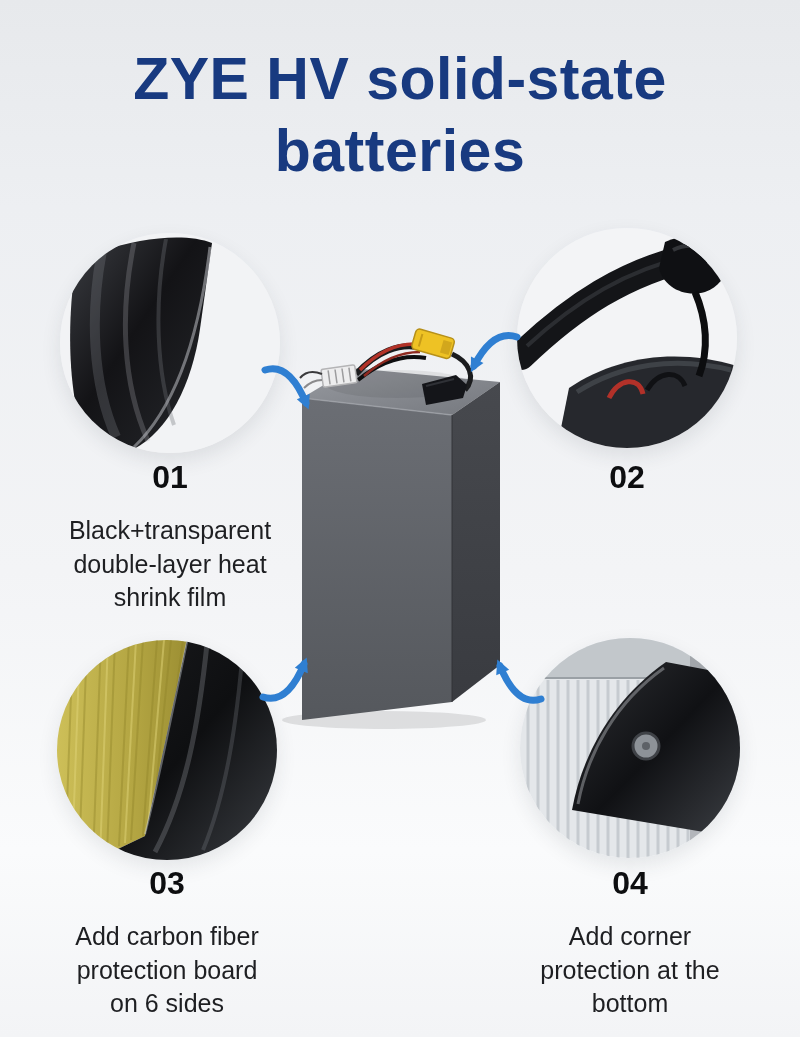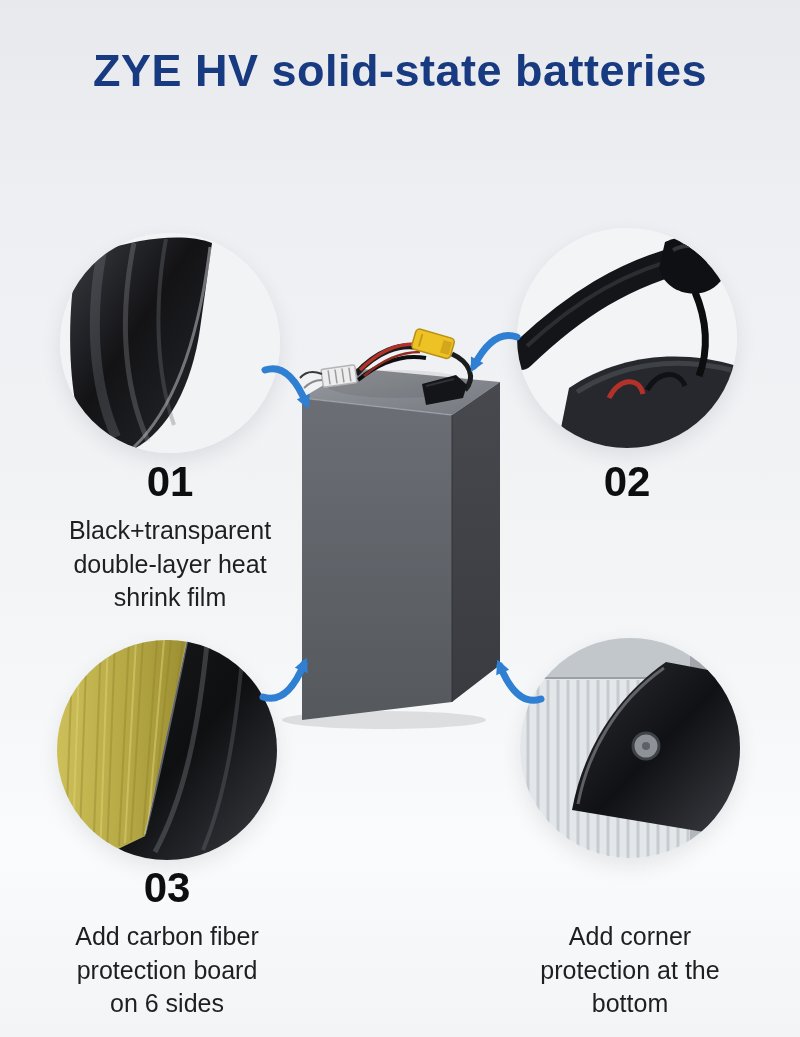--- a/index.html
+++ b/index.html
@@ -12,21 +12,21 @@
     margin:0 auto;
     overflow:hidden;
     background:linear-gradient(180deg,#e7e9ec 0%, #edeff2 20%, #f3f4f6 55%, #fafbfc 82%, #f3f4f6 100%);
   }
 
   .title {
     position:absolute; top:44px; left:0; width:100%;
     text-align:center;
     color:#183a80;
     font-weight:bold;
-    font-size:45px;
+    font-size:59px;
     line-height:1.22;
     letter-spacing:0.5px;
     z-index:4;
   }
   .title-line { display:block; }
 
   .circle {
     position:absolute;
     width:220px; height:220px;
     border-radius:50%;
@@ -45,21 +45,21 @@
   .arrow { position:absolute; z-index:3; }
   .a1 { left:258px; top:361px; }
   .a2 { left:462px; top:328px; }
   .a3 { left:256px; top:650px; }
   .a4 { left:488px; top:652px; }
 
   .step-number {
     position:absolute;
     width:220px;
     text-align:center;
-    font-size:42px;
+    font-size:32px;
     font-weight:bold;
     color:#0d0e10;
     line-height:1;
     z-index:4;
   }
   .n1 { left:60px;  top:461px; }
   .n2 { left:517px; top:461px; }
   .n3 { left:57px;  top:867px; }
   .n4 { left:520px; top:867px; }
 
@@ -274,18 +274,19 @@
         <marker id="ah4" markerWidth="16" markerHeight="16" refX="8" refY="8" orient="auto" markerUnits="userSpaceOnUse">
           <path d="M1,1 L15,8 L1,15 Z" fill="#2f7fd2"></path>
         </marker>
       </defs>
     <path d="M53,47 Q29,55 12,14" fill="none" stroke="#2f7fd2" stroke-width="7" stroke-linecap="round" marker-end="url(#ah4)"></path>
   </svg>
 
   <div class="step-number n1">01</div>
   <div class="step-number n2">02</div>
   <div class="step-number n3">03</div>
+  <div class="step-number n4">04</div>
 
   <div class="step-caption cap1">Black+transparent double-layer heat shrink film</div>
   <div class="step-caption cap3">Add carbon fiber protection board on 6 sides</div>
   <div class="step-caption cap4">Add corner protection at the bottom</div>
 
 </div>
 
 </body></html>

